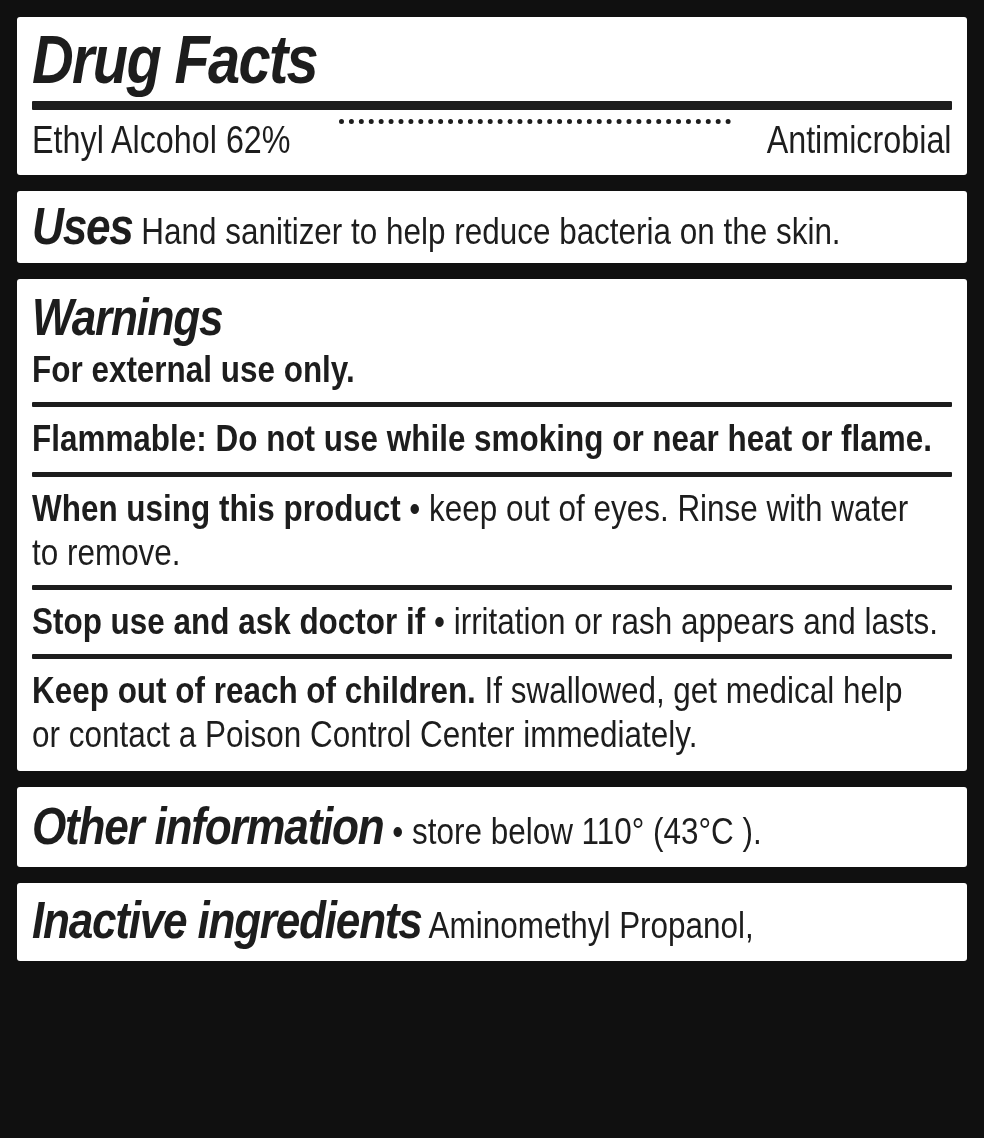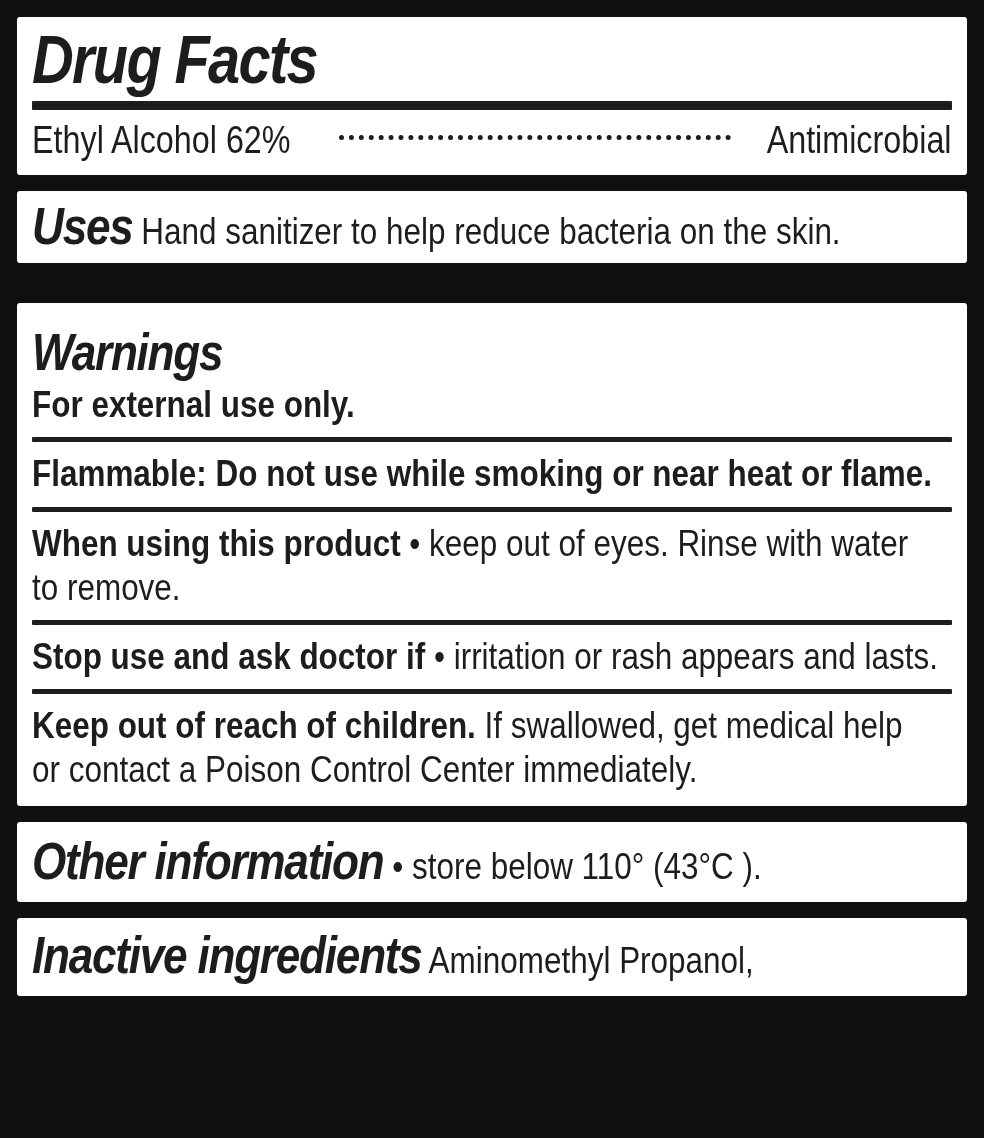--- a/index.html
+++ b/index.html
@@ -36,25 +36,25 @@
   .b { font-weight: bold; }
   .h-inline {
     font-size: 52px; font-weight: bold; font-style: italic;
     letter-spacing: -1.5px;
   }
   .rule-thick { height: 9px; background: #1d1d1d; margin: 7px 0 9px 0; border-radius: 1px; }
   .rule-thin  { height: 5px; background: #1d1d1d; margin: 10px 0 10px 0; border-radius: 1px; }
   .ai-head { display: flex; justify-content: space-between; align-items: baseline; }
   .sx  { display: inline-block; transform: scaleX(0.85); transform-origin: left top; }
   .sxr { display: inline-block; transform: scaleX(0.85); transform-origin: right top; }
-  .leader-row { display: flex; align-items: center; font-size: 38px; line-height: 1.15; }
+  .leader-row { display: flex; align-items: flex-start; font-size: 38px; line-height: 1.15; }
   .leader { flex: 1 1 auto; border-bottom: 5px dotted #1d1d1d; margin: 0 3px 8px 3px; min-width: 40px; }
   .mt2 { margin-top: 2px; }
   .box-uses { padding-top: 6px; padding-bottom: 8px; }
-  .box-warnings { padding-top: 21px; padding-bottom: 14px; margin-top: 24px; }
+  .box-warnings { padding-top: 10px; padding-bottom: 14px; }
   .box-other { padding-top: 10px; padding-bottom: 12px; }
   p, h1, h2 { margin: 0; }
 </style>
 </head>
 <body>
 
 <div class="label">
 
   <section class="box">
     <h1 class="t-title fitline" style="transform: scaleX(0.85);">Drug Facts</h1>

